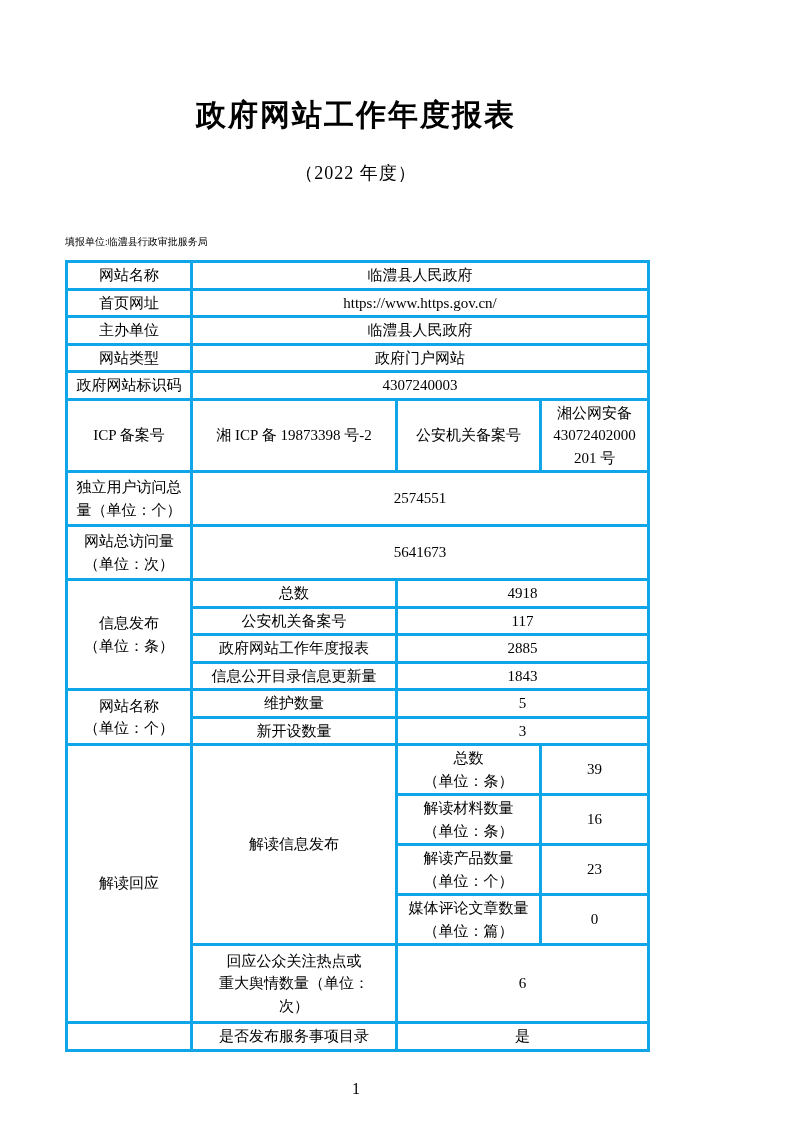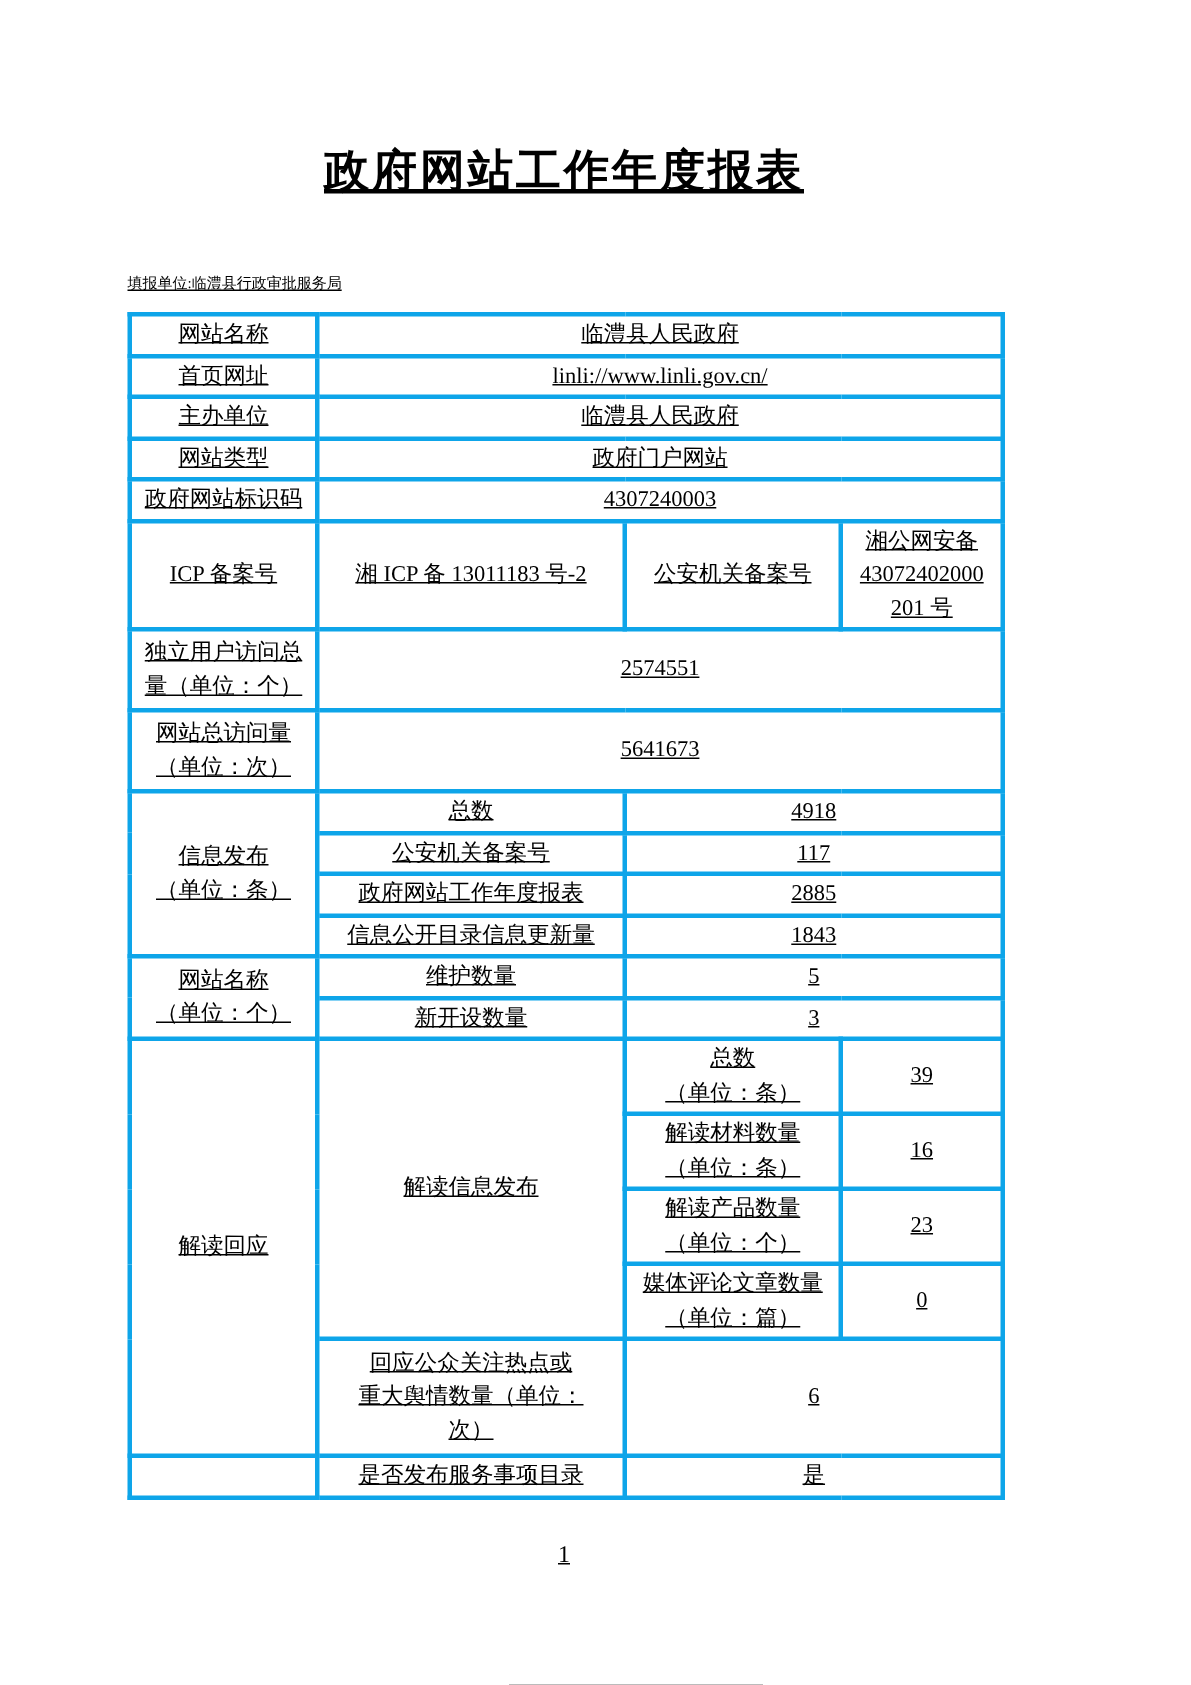--- a/index.html
+++ b/index.html
@@ -8,23 +8,22 @@
     width: 794px;
     height: 1123px;
     margin: 0 auto;
     background: #ffffff;
     font-family: "Liberation Serif", serif;
     color: #000;
     overflow: hidden;
   }
   .content {
     padding-top: 97px;
-    margin-left: 85px;
+    margin-left: 65px;
     width: 582px;
-    text-decoration: underline;
   }
   .doc-title {
     margin: 0;
     font-family: "Liberation Sans", sans-serif;
     font-weight: bold;
     font-size: 30px;
     line-height: 36px;
     letter-spacing: 2px;
     text-align: center;
   }
@@ -70,53 +69,54 @@
     font-size: 16px;
   }
 </style>
 </head>
 <body>
 
 <div class="page">
   <div class="content">
 
     <h1 class="doc-title">政府网站工作年度报表</h1>
+    <div class="doc-subtitle">（2022 年度）</div>
     <div class="reporting-unit">填报单位:临澧县行政审批服务局</div>
 
     <table class="report">
       <colgroup>
         <col style="width:125px">
         <col style="width:205px">
         <col style="width:144px">
         <col style="width:108px">
       </colgroup>
       <tbody>
         <tr class="rh-s">
           <td>网站名称</td>
           <td colspan="3">临澧县人民政府</td>
         </tr>
         <tr class="rh-s">
           <td>首页网址</td>
-          <td colspan="3">linli://www.linli.gov.cn/</td>
+          <td colspan="3">https://www.https.gov.cn/</td>
         </tr>
         <tr class="rh-s">
           <td>主办单位</td>
           <td colspan="3">临澧县人民政府</td>
         </tr>
         <tr class="rh-s">
           <td>网站类型</td>
           <td colspan="3">政府门户网站</td>
         </tr>
         <tr class="rh-s">
           <td>政府网站标识码</td>
           <td colspan="3">4307240003</td>
         </tr>
         <tr class="rh-icp">
           <td>ICP 备案号</td>
-          <td>湘 ICP 备 13011183 号-2</td>
+          <td>湘 ICP 备 19873398 号-2</td>
           <td>公安机关备案号</td>
           <td>湘公网安备
 43072402000
 201 号</td>
         </tr>
         <tr class="rh-visit">
           <td>独立用户访问总
 量（单位：个）</td>
           <td colspan="3">2574551</td>
         </tr>

